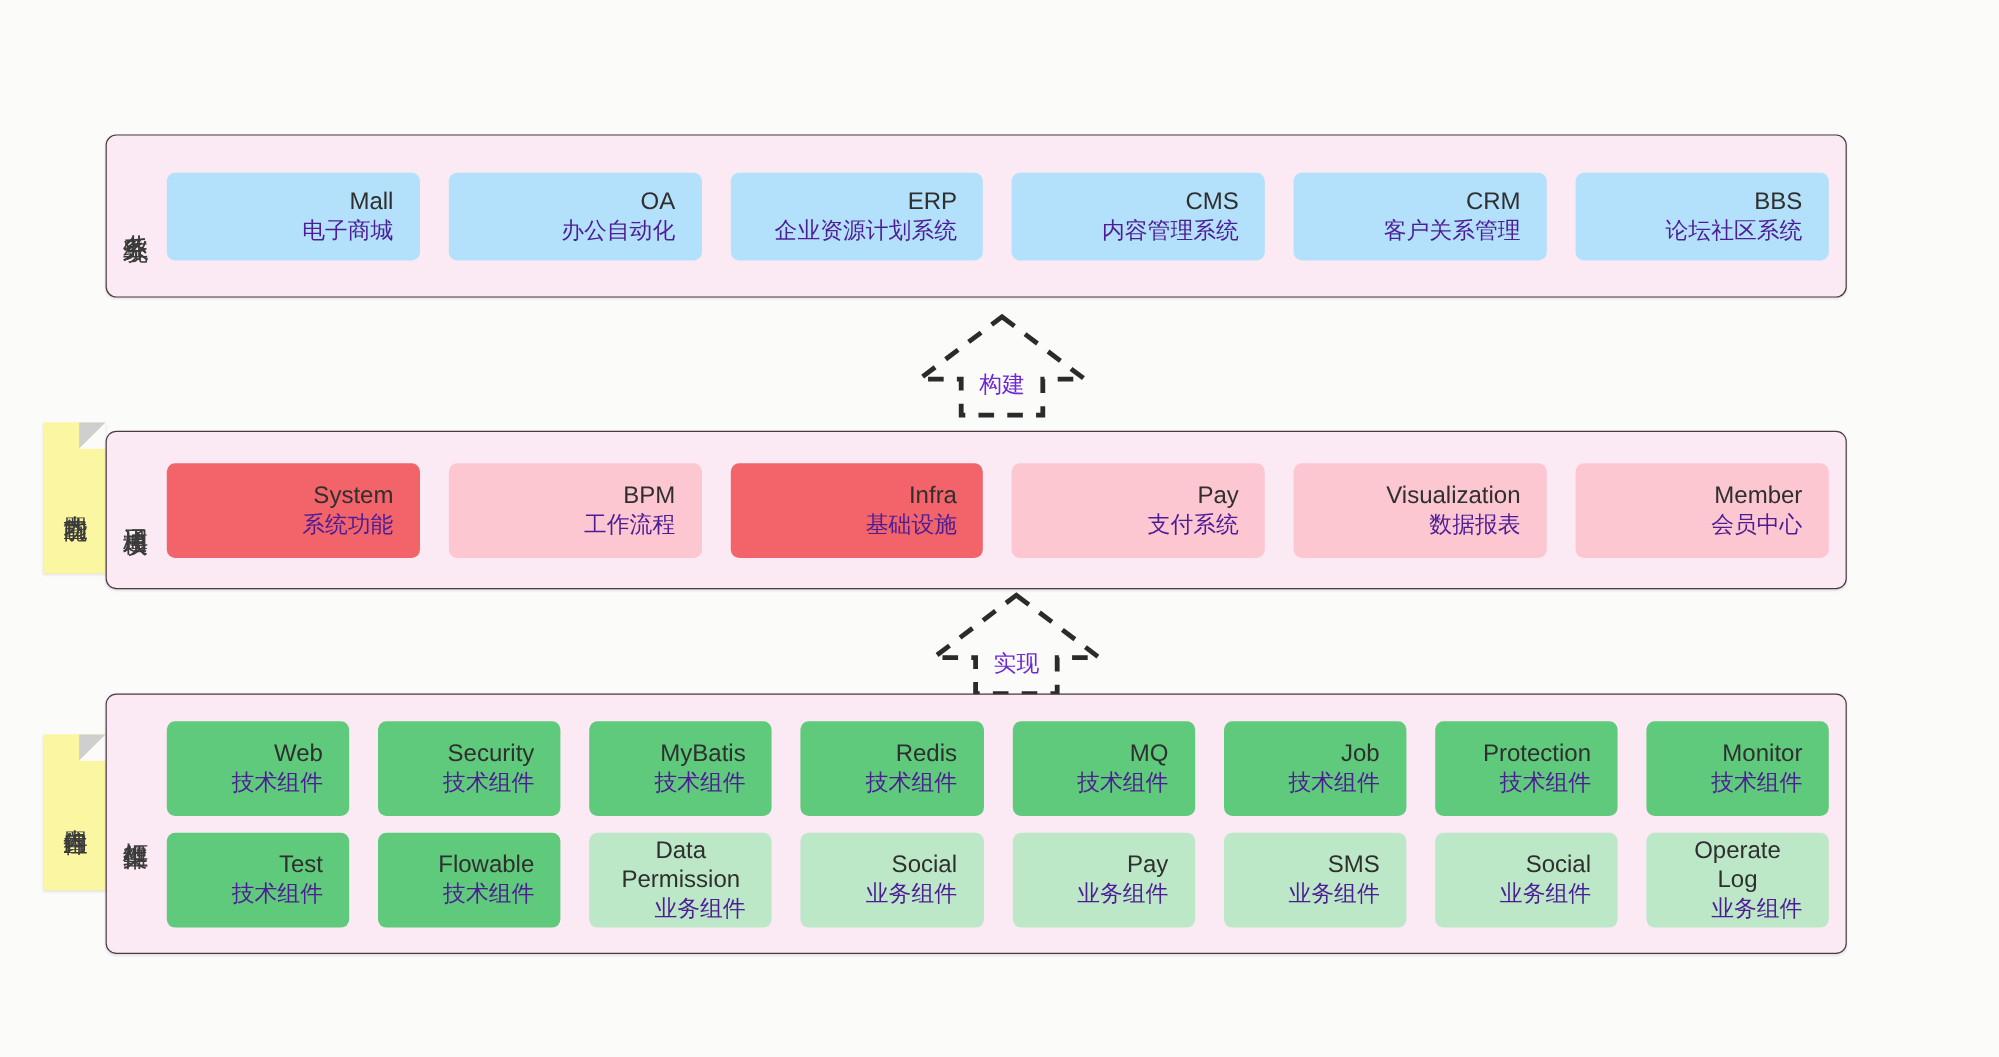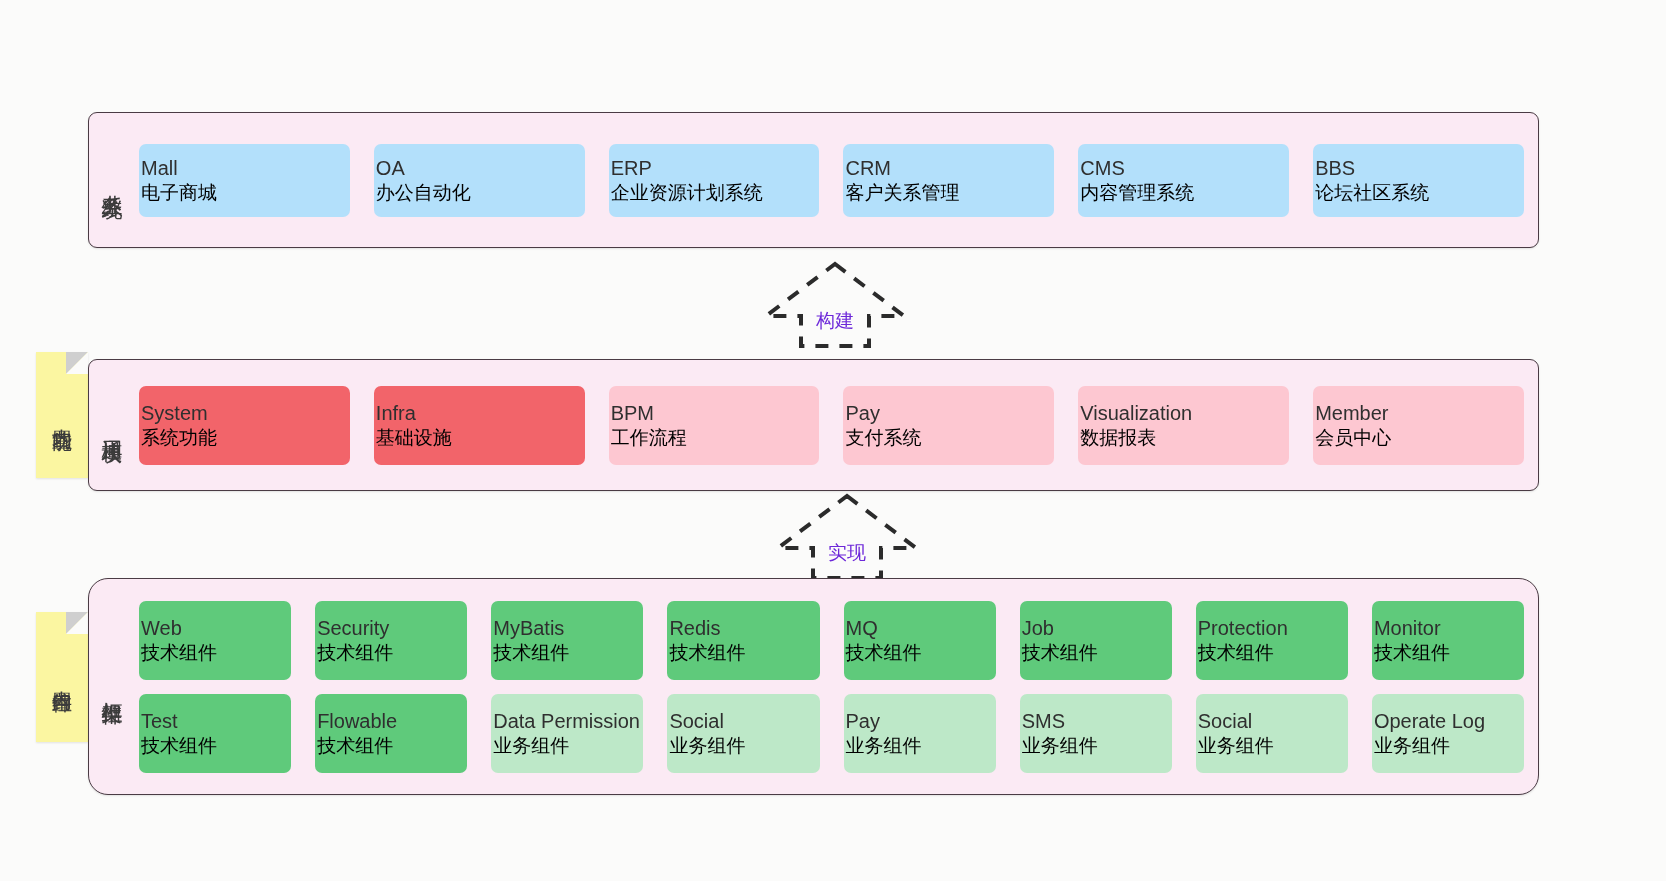--- a/index.html
+++ b/index.html
@@ -63,47 +63,47 @@
     gap: 24px;
     align-items: stretch;
   }
 
   .cell {
     flex: 1 1 0;
     box-sizing: border-box;
     border-radius: 7px;
     display: flex;
     flex-direction: column;
-    align-items: flex-start;
+    align-items: flex-end;
     justify-content: center;
     text-align: center;
-    padding: 4px 2px;
+    padding: 4px 22px;
     line-height: 1.22;
     min-width: 0;
   }
   .cell .t1 {
     font-size: 20px;
     color: #2f2f2f;
   }
   .cell .t2 {
     font-size: 19px;
-    color: #000000;
+    color: #4c1d95;
   }
 
   
   .c-blue      { background: #b3e0fb; }
   .c-red       { background: #f2646a; }
   .c-pink      { background: #fdc7d1; }
   .c-green     { background: #5fca7b; }
   .c-lightgrn  { background: #bde8c8; }
 
   
   #layer-business { left: 88px;  top: 112px; width: 1451px; height: 136px; }
   #layer-module   { left: 88px;  top: 348px; width: 1451px; height: 132px; margin-top: 11px; }
-  #layer-frame    { left: 88px;  top: 578px; width: 1451px; height: 217px; border-radius: 20px; }
+  #layer-frame    { left: 88px;  top: 578px; width: 1451px; height: 217px; }
 
   #layer-business .row { height: 73px; }
   #layer-module  .row  { height: 79px; }
   #layer-frame   .row  { height: 79px; }
 
   
   .note {
     position: absolute;
     box-sizing: border-box;
     background: #fbf6a1;
@@ -182,26 +182,26 @@
         </div>
         <div class="cell c-blue">
           <span class="t1">OA</span>
           <span class="t2">办公自动化</span>
         </div>
         <div class="cell c-blue">
           <span class="t1">ERP</span>
           <span class="t2">企业资源计划系统</span>
         </div>
         <div class="cell c-blue">
+          <span class="t1">CMS</span>
+          <span class="t2">内容管理系统</span>
+        </div>
+        <div class="cell c-blue">
           <span class="t1">CRM</span>
           <span class="t2">客户关系管理</span>
-        </div>
-        <div class="cell c-blue">
-          <span class="t1">CMS</span>
-          <span class="t2">内容管理系统</span>
         </div>
         <div class="cell c-blue">
           <span class="t1">BBS</span>
           <span class="t2">论坛社区系统</span>
         </div>
       </div>
     </div>
   </div>
 
   <div class="arrow" id="arrow-build">
@@ -216,27 +216,27 @@
   </div>
 
   <div class="layer" id="layer-module">
     <div class="layer-title">通用模块</div>
     <div class="layer-body">
       <div class="row">
         <div class="cell c-red">
           <span class="t1">System</span>
           <span class="t2">系统功能</span>
         </div>
+        <div class="cell c-pink">
+          <span class="t1">BPM</span>
+          <span class="t2">工作流程</span>
+        </div>
         <div class="cell c-red">
           <span class="t1">Infra</span>
           <span class="t2">基础设施</span>
-        </div>
-        <div class="cell c-pink">
-          <span class="t1">BPM</span>
-          <span class="t2">工作流程</span>
         </div>
         <div class="cell c-pink">
           <span class="t1">Pay</span>
           <span class="t2">支付系统</span>
         </div>
         <div class="cell c-pink">
           <span class="t1">Visualization</span>
           <span class="t2">数据报表</span>
         </div>
         <div class="cell c-pink">

